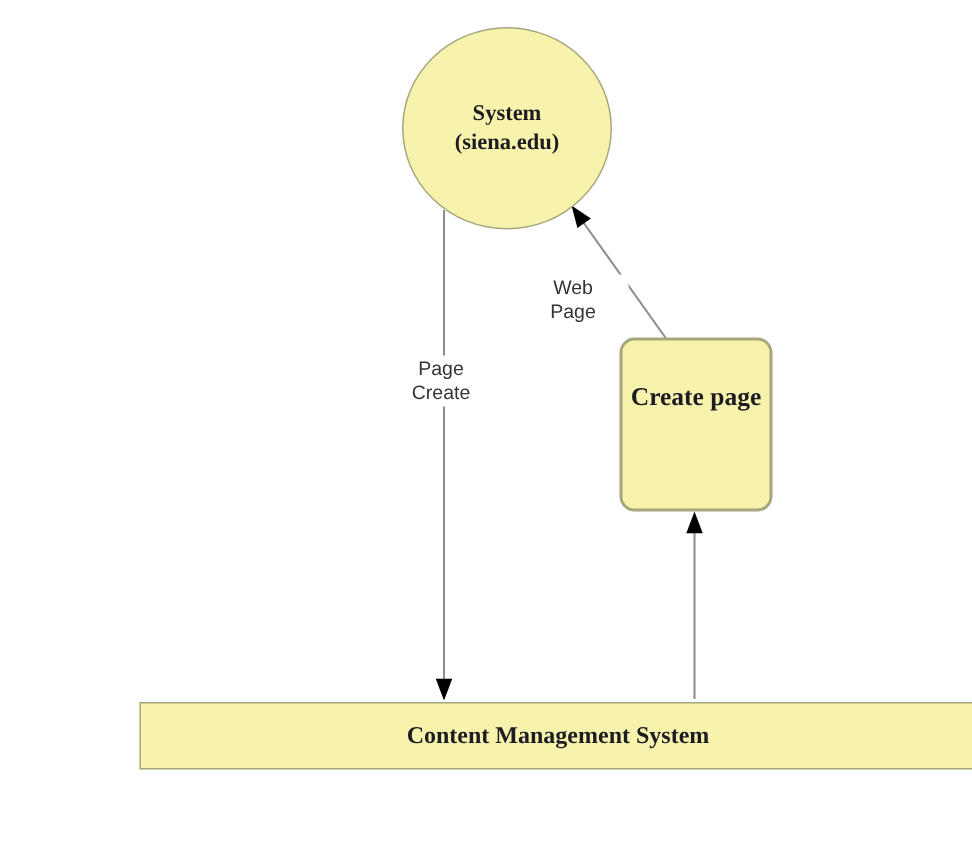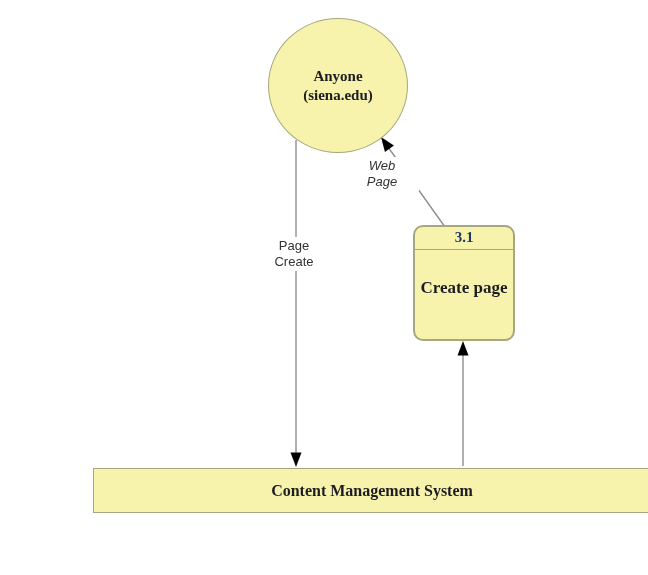--- a/index.html
+++ b/index.html
@@ -55,47 +55,46 @@
   }
   .flow-label{
     position:absolute;z-index:3;
     background:#ffffff;
     color:var(--flow-label-color,#333333);
     font-size:13px;line-height:16px;
     text-align:center;
     padding:1px 2px;
   }
   #label-page-request{left:254px;top:237px;width:76px;}
-  #label-web-page{left:345px;top:157px;width:70px;font-style:italic;}
+  #label-web-page{left:345px;top:183px;width:70px;}
   #label-profile-information{left:378px;top:389px;width:90px;}
 </style>
 </head>
 <body>
 
 <div id="canvas">
 
   <svg id="edges" width="648" height="575" viewBox="0 0 648 575">
 
     <line class="edge-line" x1="296" y1="140" x2="296" y2="453"></line>
     <polygon class="arrowhead" transform="translate(296,467) rotate(180)" points="0,0 -5.5,14.5 5.5,14.5"></polygon>
 
     <line class="edge-line" x1="445" y1="227" x2="388" y2="147"></line>
     <polygon class="arrowhead" transform="translate(381,137) rotate(-35.5)" points="0,0 -5.5,14.5 5.5,14.5"></polygon>
 
     <line class="edge-line" x1="463" y1="466" x2="463" y2="352"></line>
     <polygon class="arrowhead" transform="translate(463,341)" points="0,0 -5.5,14.5 5.5,14.5"></polygon>
   </svg>
 
   <div class="node ellipse">
-    <div>Anyone</div>
+    <div>System</div>
     <div>(siena.edu)</div>
   </div>
 
   <div class="node process">
-    <div class="process-header">3.1</div>
     <div class="process-body">Create page</div>
   </div>
 
   <div class="node datastore">
     <div>Content Management System</div>
   </div>
 
   <div class="flow-label" id="label-page-request">
     <div>Page</div>
     <div>Create</div>

